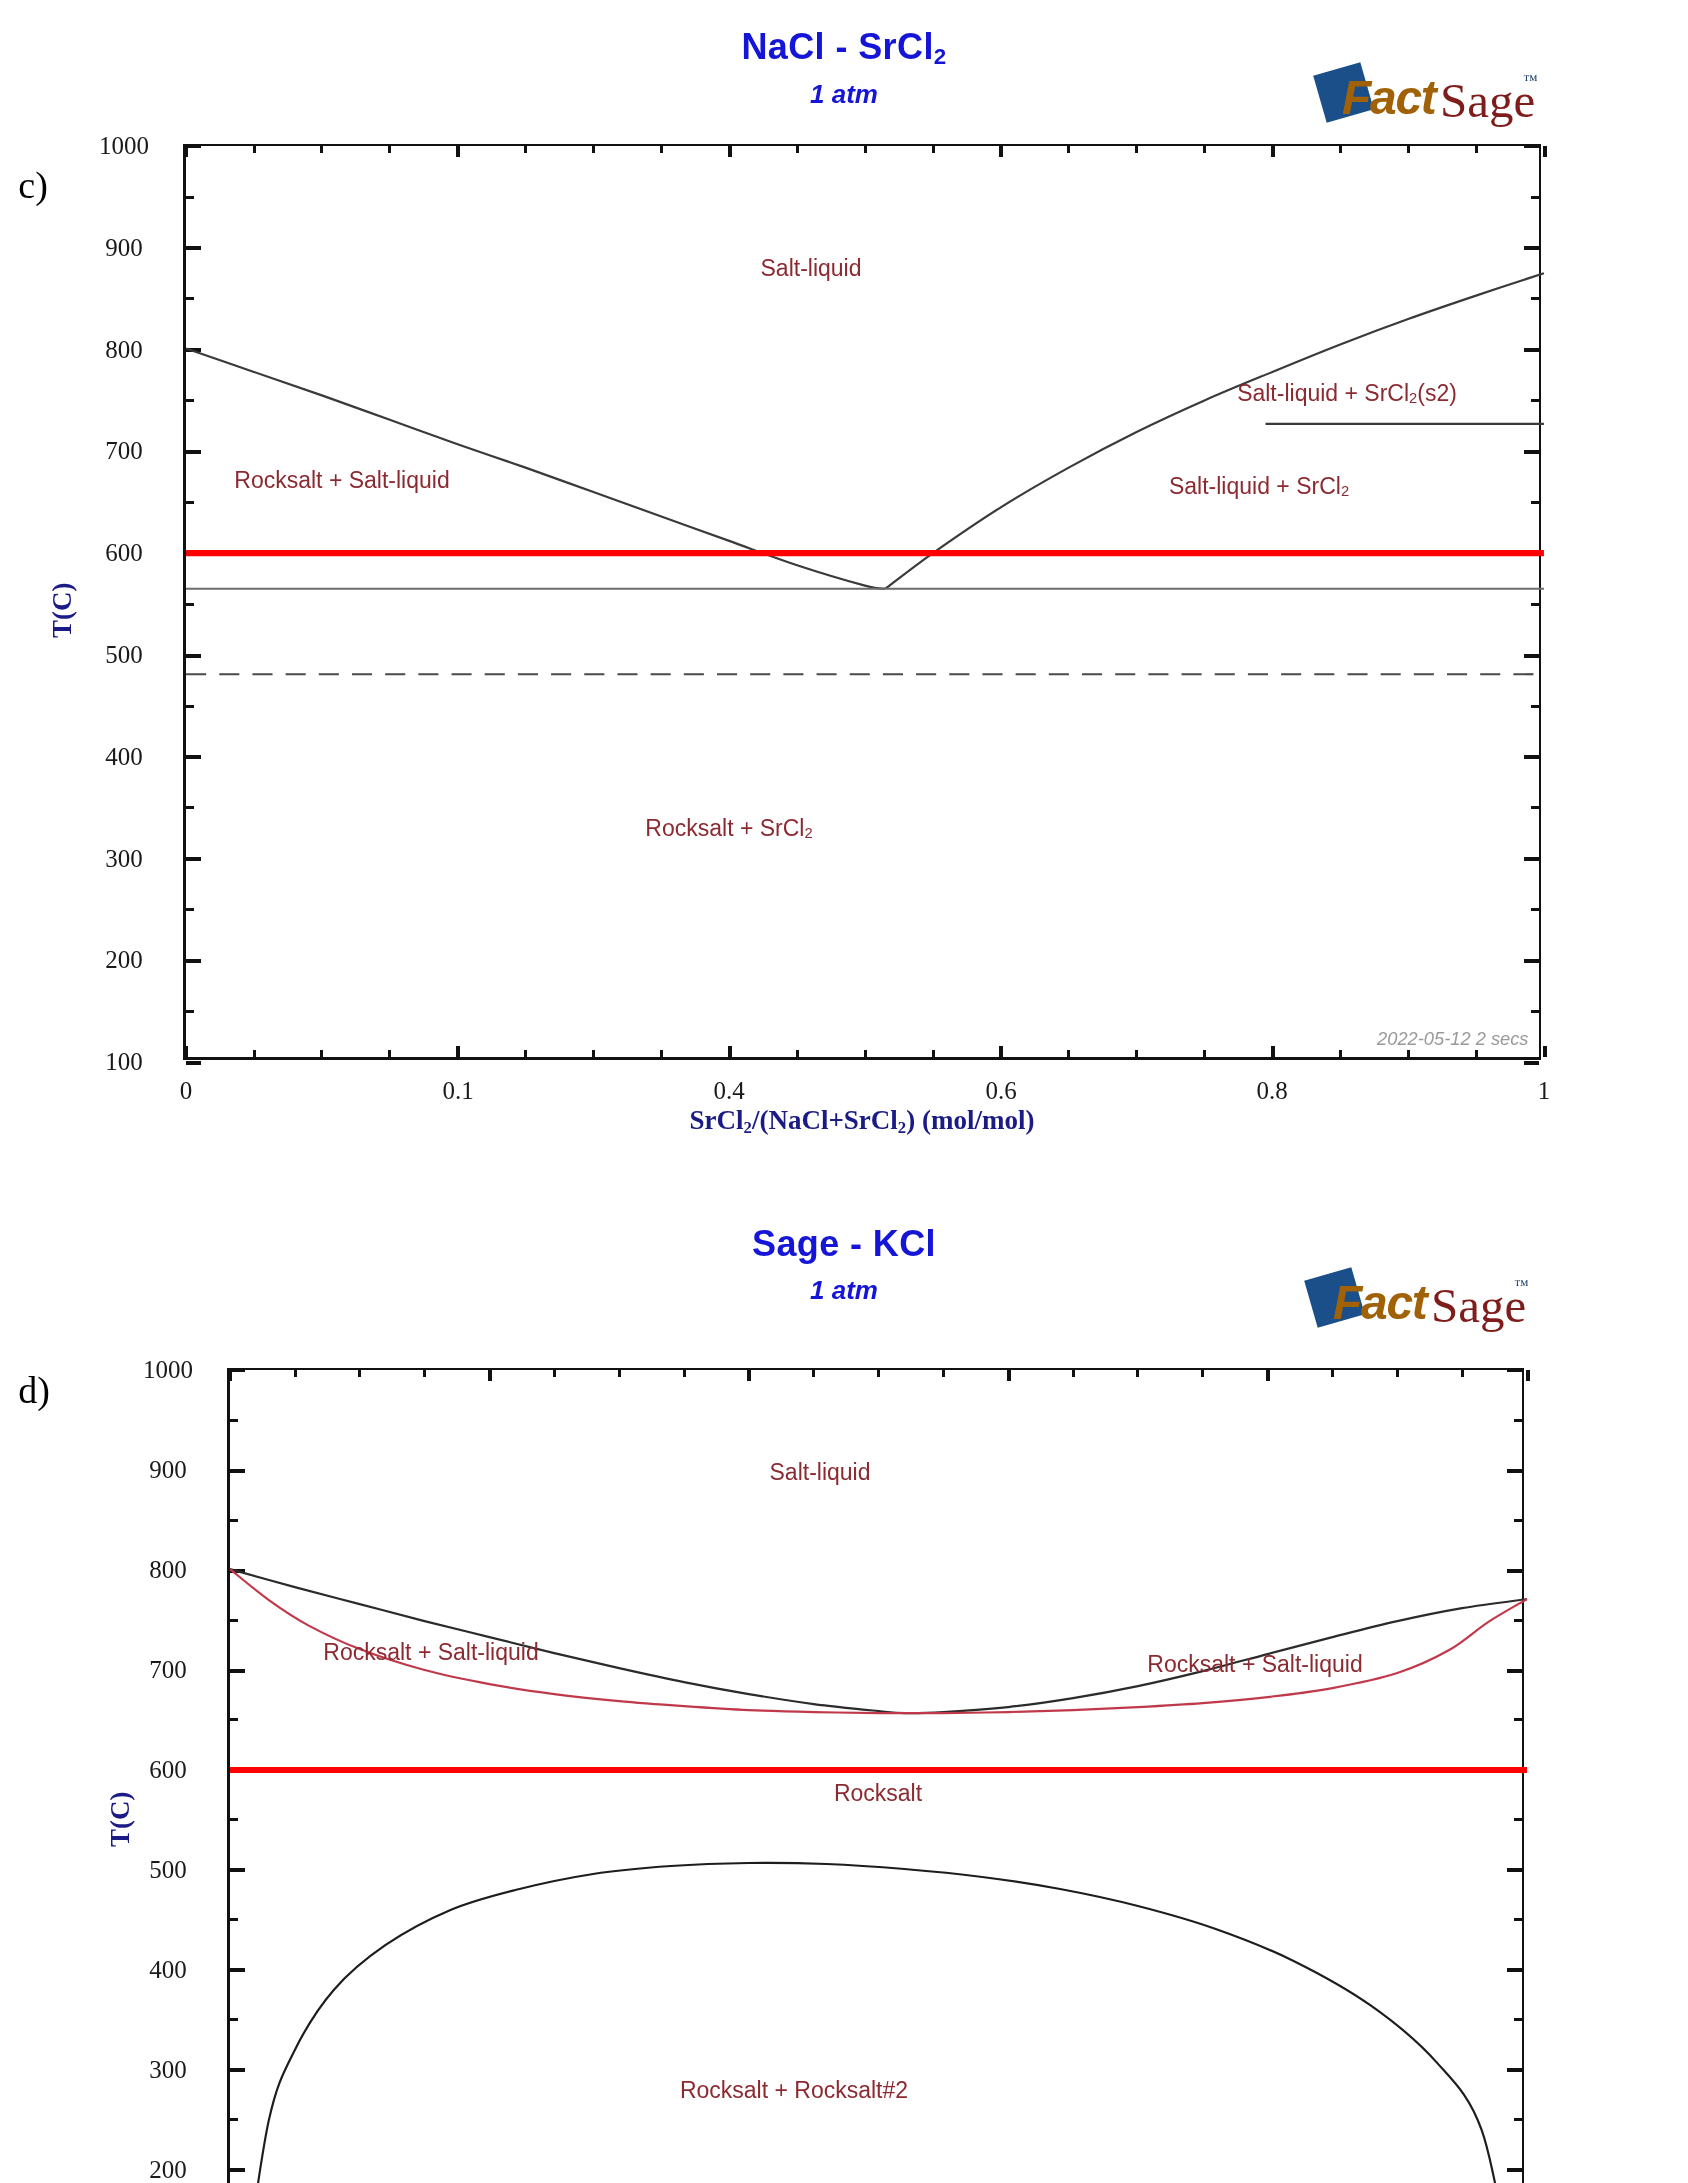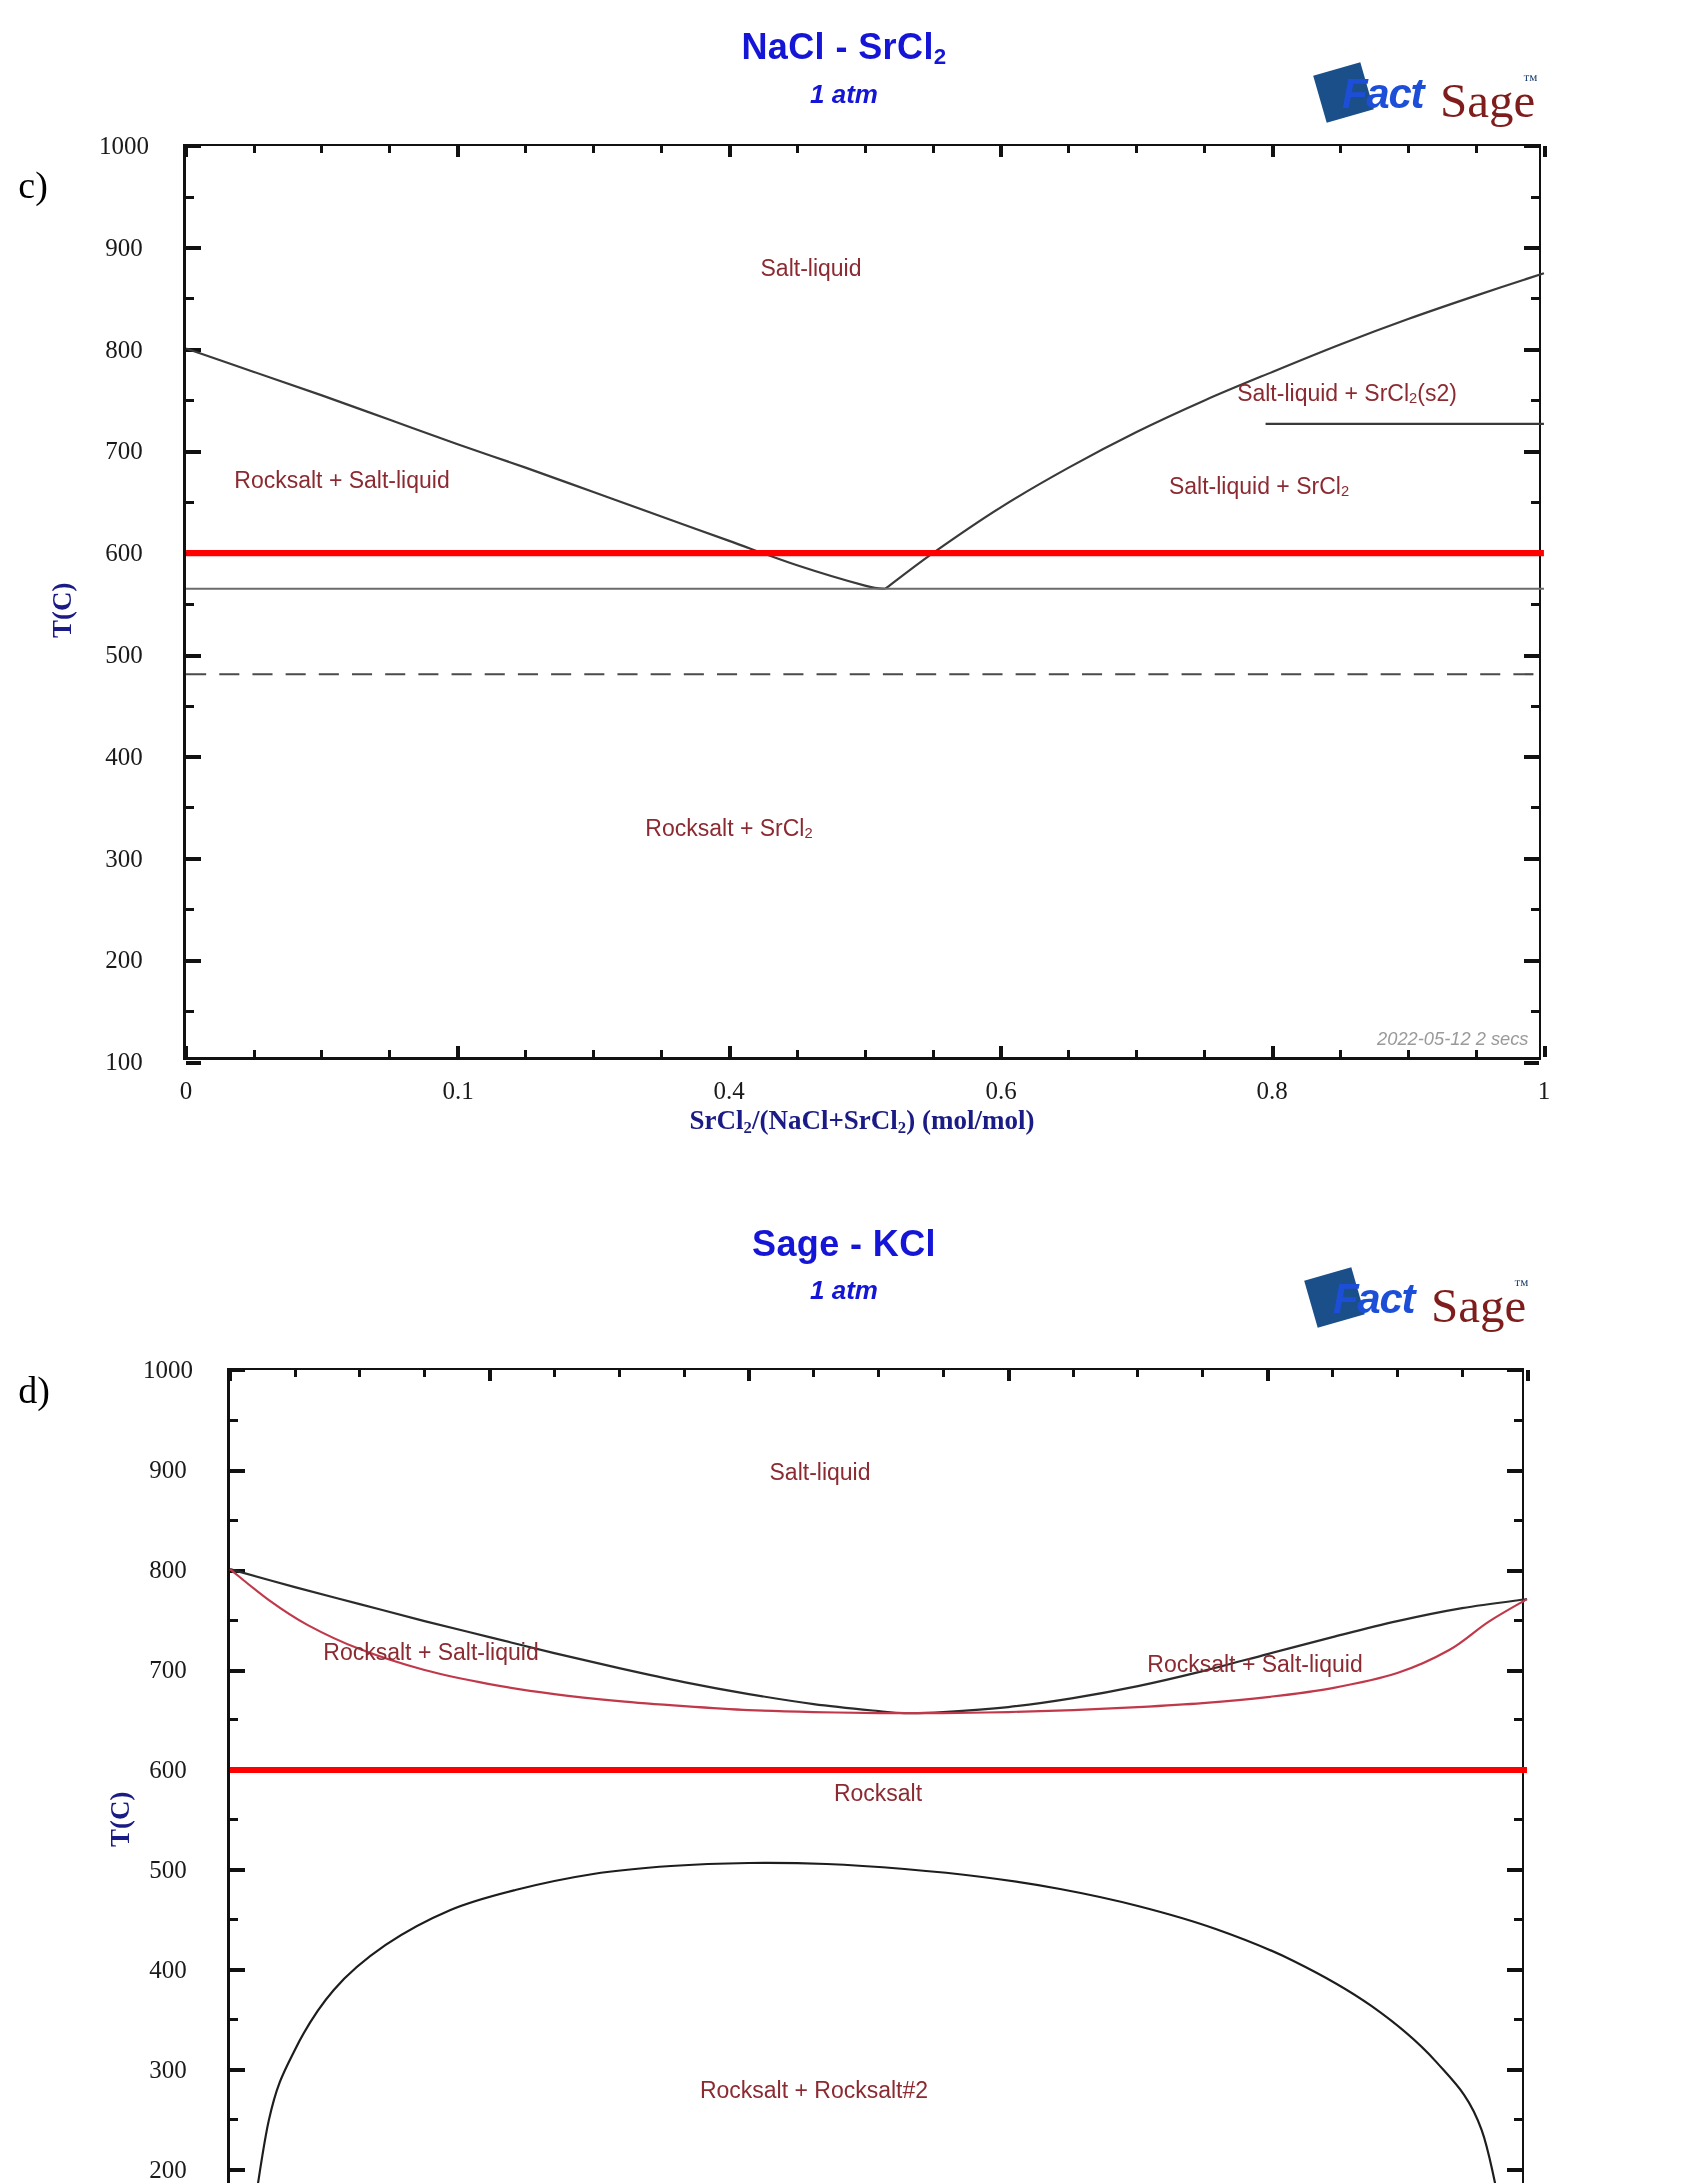--- a/index.html
+++ b/index.html
@@ -44,21 +44,21 @@
   .logo{position:absolute;height:65px;}
   .logo .diamond{
     position:absolute;left:0;top:11.4px;width:49px;height:49px;
     background:#1a4f8a;
     transform:rotate(-16deg);
   }
   .logo .fact{
     position:absolute;left:23px;top:13px;
     font-family:"Liberation Sans", sans-serif;
     font-weight:bold;font-style:italic;
-    font-size:42px;color:#1d4ed8;letter-spacing:-1.3px;
+    font-size:48px;color:#a16207;letter-spacing:-1.3px;
   }
   .logo .sage{
     position:absolute;top:15px;
     font-family:"Liberation Serif", serif;
     font-size:49px;color:#7f1d1d;font-weight:normal;
   }
   .logo .tm{
     position:absolute;top:15px;
     font-family:"Liberation Serif", serif;
     font-size:15px;color:#15386b;
@@ -347,19 +347,19 @@
         <svg class="curves" width="1297" height="900" viewBox="0 0 2970 2060">
           <path d="M0 455.48888888888905 C24.75 462.3555555555557,99 483.3370370370373,148.5 496.6888888888891 C198 510.0407407407409,247.5 522.6296296296296,297 535.5999999999999 C346.5 548.5703703703703,396 561.9222222222221,445.5 574.511111111111 C495 587.0999999999998,544.5 598.9259259259258,594 611.1333333333332 C643.5 623.3407407407407,693 635.9296296296295,742.5 647.7555555555555 C792 659.5814814814814,841.5 671.025925925926,891 682.088888888889 C940.5 693.1518518518519,990 704.214814814815,1039.5 714.1333333333334 C1089 724.0518518518519,1138.5 733.2074074074073,1188 741.5999999999999 C1237.5 749.9925925925925,1287 758.0037037037036,1336.5 764.4888888888888 C1386 770.974074074074,1450.35 777.0777777777779,1485 780.5111111111112 C1519.65 783.9444444444445,1519.65 784.7074074074072,1544.4 785.0888888888887 C1569.15 785.4703703703702,1593.9000000000003 785.0888888888888,1633.5000000000002 782.8 C1673.1000000000001 780.5111111111111,1732.5 776.6962962962964,1782 771.3555555555556 C1831.5 766.0148148148148,1881 758.7666666666665,1930.5 750.7555555555555 C1980 742.7444444444444,2029.5 733.588888888889,2079 723.288888888889 C2128.5 712.988888888889,2178 701.162962962963,2227.5 688.9555555555555 C2277 676.7481481481481,2326.5 663.0148148148148,2376 650.0444444444445 C2425.5 637.0740740740741,2475 623.7222222222222,2524.5 611.1333333333332 C2574 598.5444444444443,2623.5 585.5740740740739,2673 574.511111111111 C2722.5 563.448148148148,2772 553.1481481481483,2821.5 544.7555555555557 C2871 536.3629629629631,2945.25 527.588888888889,2970 524.1555555555556" fill="none" stroke="#2b2b2b" stroke-width="5"></path>
           <path d="M0 455.48888888888905 C14.85 467.31481481481495,59.39999999999999 505.0814814814814,89.1 526.4444444444443 C118.8 547.8074074074073,143.54999999999998 564.9740740740741,178.2 583.6666666666667 C212.85 602.3592592592594,252.45 621.4333333333335,297 638.6000000000001 C341.55 655.7666666666668,396 673.3148148148149,445.5 686.6666666666667 C495 700.0185185185186,544.5 709.5555555555557,594 718.7111111111112 C643.5 727.8666666666668,693 735.1148148148147,742.5 741.5999999999999 C792 748.0851851851851,841.5 753.0444444444445,891 757.6222222222223 C940.5 762.2,990 765.6333333333333,1039.5 769.0666666666666 C1089 772.4999999999999,1138.5 775.9333333333333,1188 778.2222222222222 C1237.5 780.5111111111111,1287 781.6555555555556,1336.5 782.8 C1386 783.9444444444443,1450.35 784.7074074074072,1485 785.0888888888887 C1519.65 785.4703703703702,1519.65 785.0888888888887,1544.4 785.0888888888887 C1569.15 785.0888888888887,1593.9000000000003 785.4703703703702,1633.5000000000002 785.0888888888887 C1673.1000000000001 784.7074074074072,1732.5 783.9444444444443,1782 782.8 C1831.5 781.6555555555556,1881 780.1296296296296,1930.5 778.2222222222222 C1980 776.3148148148148,2029.5 774.025925925926,2079 771.3555555555556 C2128.5 768.6851851851852,2178 766.0148148148149,2227.5 762.2 C2277 758.3851851851852,2326.5 754.1888888888886,2376 748.4666666666665 C2425.5 742.7444444444443,2475 737.0222222222224,2524.5 727.8666666666668 C2574 718.7111111111112,2628.45 708.0296296296297,2673 693.5333333333333 C2717.55 679.037037037037,2757.1499999999996 660.3444444444444,2791.7999999999997 640.8888888888889 C2826.45 621.4333333333334,2851.2 596.2555555555555,2880.9 576.8 C2910.6000000000004 557.3444444444444,2955.15 532.9296296296296,2970 524.1555555555556" fill="none" stroke="#c0394b" stroke-width="5"></path>
           <path d="M35.64 2060 C44.55 2002.7777777777778,70.28999999999999 1800.5925925925926,89.1 1716.6666666666667 C107.91 1632.7407407407409,123.75 1606.037037037037,148.5 1556.4444444444443 C173.25 1506.8518518518517,202.95 1459.1666666666665,237.6 1419.111111111111 C272.25 1379.0555555555557,311.84999999999997 1346.6296296296296,356.4 1316.111111111111 C400.95 1285.5925925925926,455.40000000000003 1256.9814814814815,504.90000000000003 1236 C554.4000000000001 1215.0185185185185,598.9499999999999 1203.9555555555555,653.4 1190.2222222222222 C707.85 1176.4888888888888,772.2 1162.7555555555555,831.6 1153.6 C891 1144.4444444444443,950.4000000000001 1139.485185185185,1009.8000000000001 1135.2888888888888 C1069.2 1131.0925925925926,1128.6 1129.1851851851852,1188 1128.4222222222222 C1247.4 1127.6592592592592,1306.8 1128.4222222222224,1366.2 1130.7111111111112 C1425.6000000000001 1133,1485 1137.1962962962964,1544.4 1142.1555555555556 C1603.8000000000002 1147.1148148148147,1663.1999999999998 1152.8370370370371,1722.6 1160.4666666666667 C1782 1168.0962962962963,1841.3999999999999 1176.8703703703704,1900.8 1187.9333333333334 C1960.2 1198.9962962962964,2019.6 1211.585185185185,2079 1226.8444444444444 C2138.4 1242.1037037037038,2197.7999999999997 1258.5074074074075,2257.2 1279.488888888889 C2316.6 1300.4703703703706,2375.9999999999995 1323.3592592592593,2435.3999999999996 1352.7333333333333 C2494.7999999999997 1382.1074074074074,2559.1499999999996 1417.2037037037037,2613.6 1455.7333333333333 C2668.05 1494.262962962963,2720.0250000000005 1536.6074074074072,2762.1000000000004 1583.911111111111 C2804.175 1631.2148148148149,2837.3399999999997 1660.2074074074076,2866.0499999999997 1739.5555555555557 C2894.7599999999998 1818.9037037037037,2922.975 2006.5925925925926,2934.36 2060" fill="none" stroke="#1d1d1d" stroke-width="5"></path>
           <path d="M0 915.5555555555554 L2970 915.5555555555554" fill="none" stroke="#ff0000" stroke-width="14"></path>
         </svg>
         <div class="phase-label" style="left: 590px; top: 102px;">Salt-liquid</div>
         <div class="phase-label" style="left: 201px; top: 282px;">Rocksalt + Salt-liquid</div>
         <div class="phase-label" style="left: 1025px; top: 294px;">Rocksalt + Salt-liquid</div>
         <div class="phase-label" style="left: 648px; top: 423px;">Rocksalt</div>
-        <div class="phase-label" style="left: 564px; top: 720px; margin-left: 20px;">Rocksalt + Rocksalt#2</div>
+        <div class="phase-label" style="left: 564px; top: 720px;">Rocksalt + Rocksalt#2</div>
       </div>
 
   </div>
 
 </div>
 
 
 </body></html>

